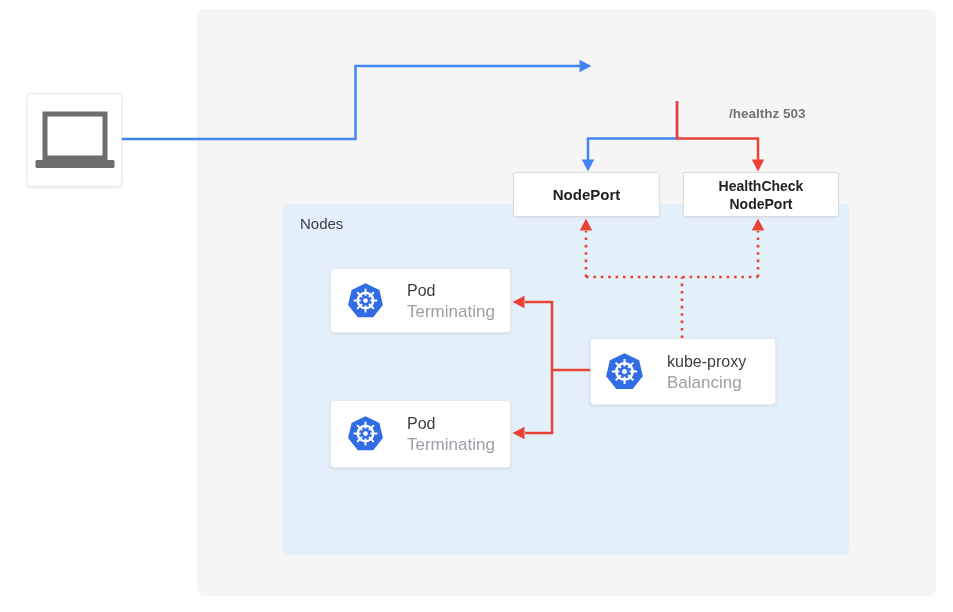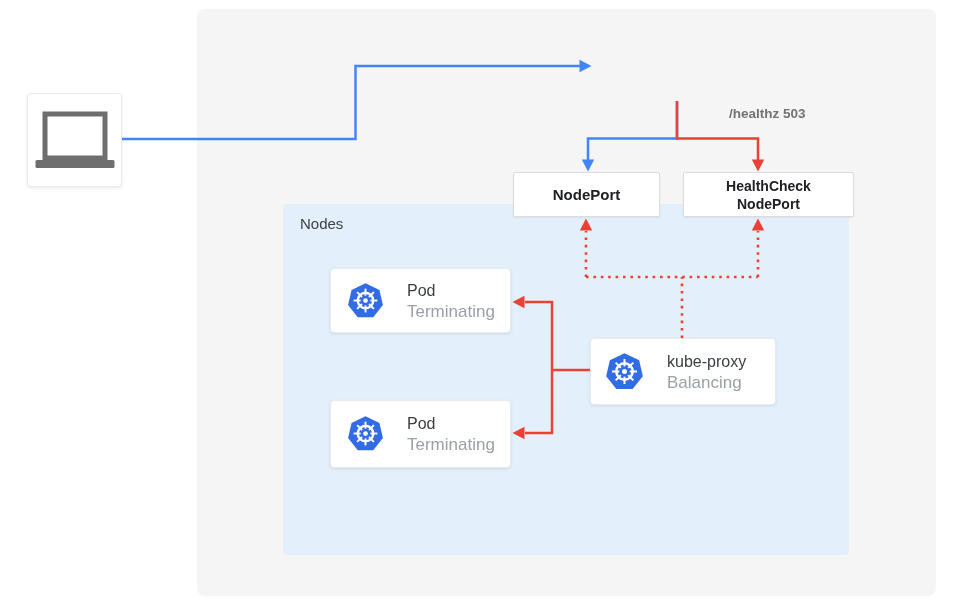--- a/index.html
+++ b/index.html
@@ -28,21 +28,21 @@
   .card-pod1{left:330px;top:268px;width:181px;height:65px;padding-left:15px;}
   .card-pod2{left:330px;top:400px;width:181px;height:68px;padding-left:15px;}
   .card-kproxy{left:590px;top:338px;width:186px;height:67px;padding-left:13px;}
   .port-box{
     position:absolute;background:#ffffff;border:1px solid #dadce0;border-radius:2px;
     box-shadow:0 1px 2px rgba(60,64,67,.08);box-sizing:border-box;
     display:flex;flex-direction:column;align-items:center;justify-content:center;
     font-weight:bold;color:#202124;text-align:center;
   }
   .box-nodeport{left:513px;top:172px;width:147px;height:45px;font-size:15px;}
-  .box-hc{left:683px;top:172px;width:171px;height:45px;font-size:14px;line-height:18px;}
+  .box-hc{left:683px;top:172px;width:156px;height:45px;font-size:14px;line-height:18px;}
   .card-text{margin-left:22px;display:flex;flex-direction:column;line-height:21px;}
   .card-title{font-size:16px;color:#3c4043;}
   .card-sub{font-size:17px;color:#9aa0a6;}
   .clb-text{margin-left:26px;font-size:15px;color:#5f6368;line-height:21px;}
   .healthz{
     position:absolute;left:690px;top:106px;font-size:13.5px;font-weight:bold;color:#737373;margin-left:39px;
   }
   .icon{flex:none;display:block;}
   svg.overlay{
     position:absolute;left:0;top:0;width:953px;height:612px;pointer-events:none;

